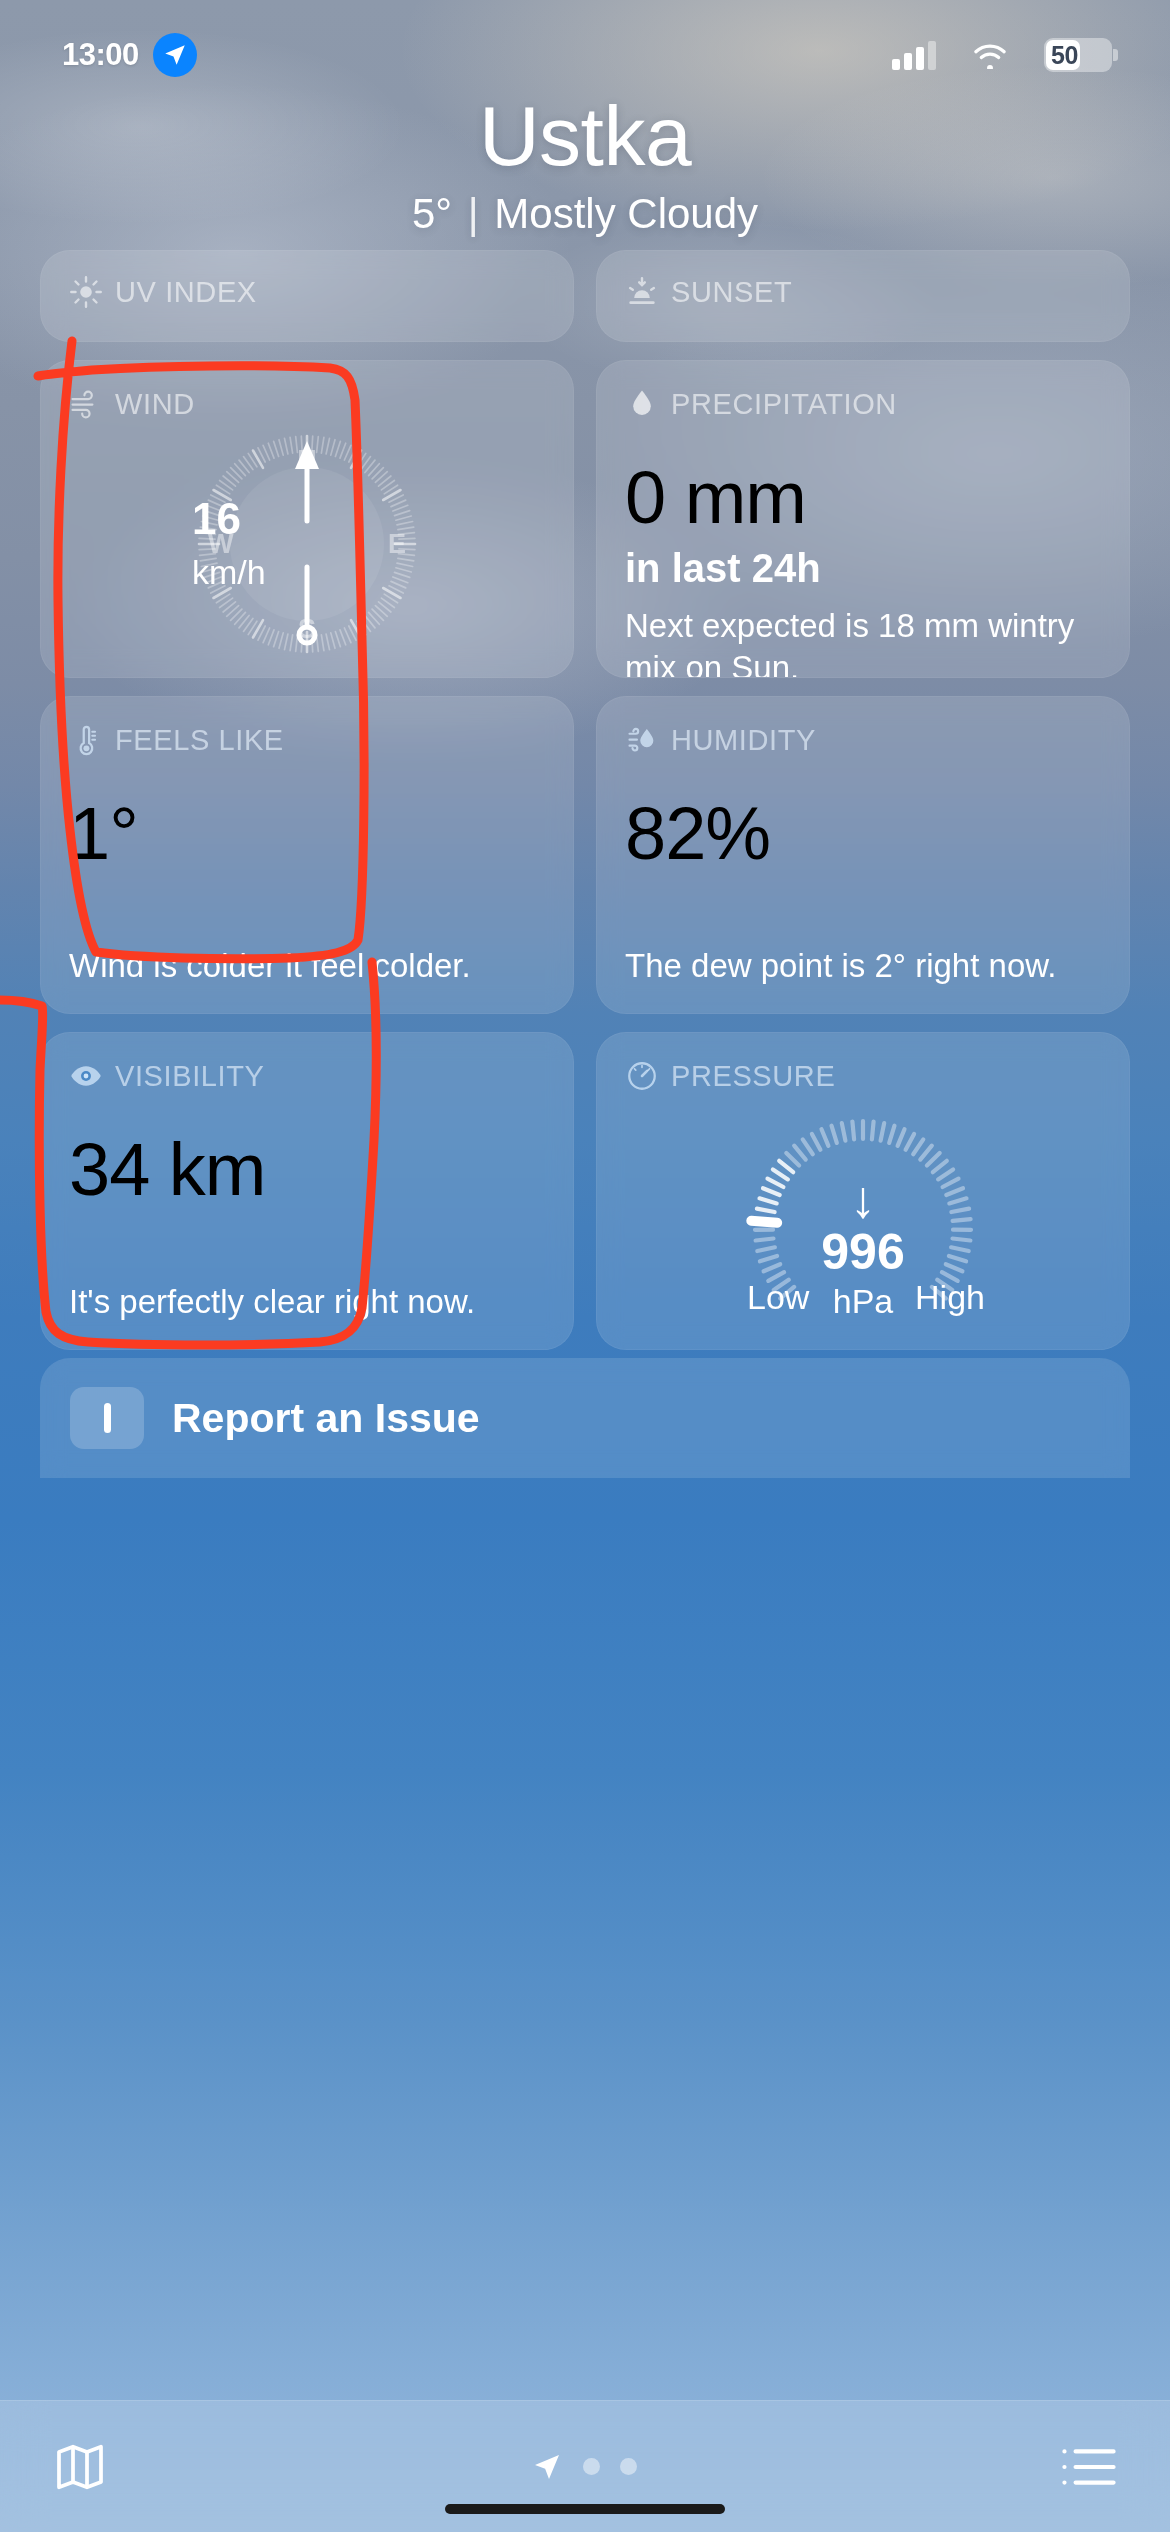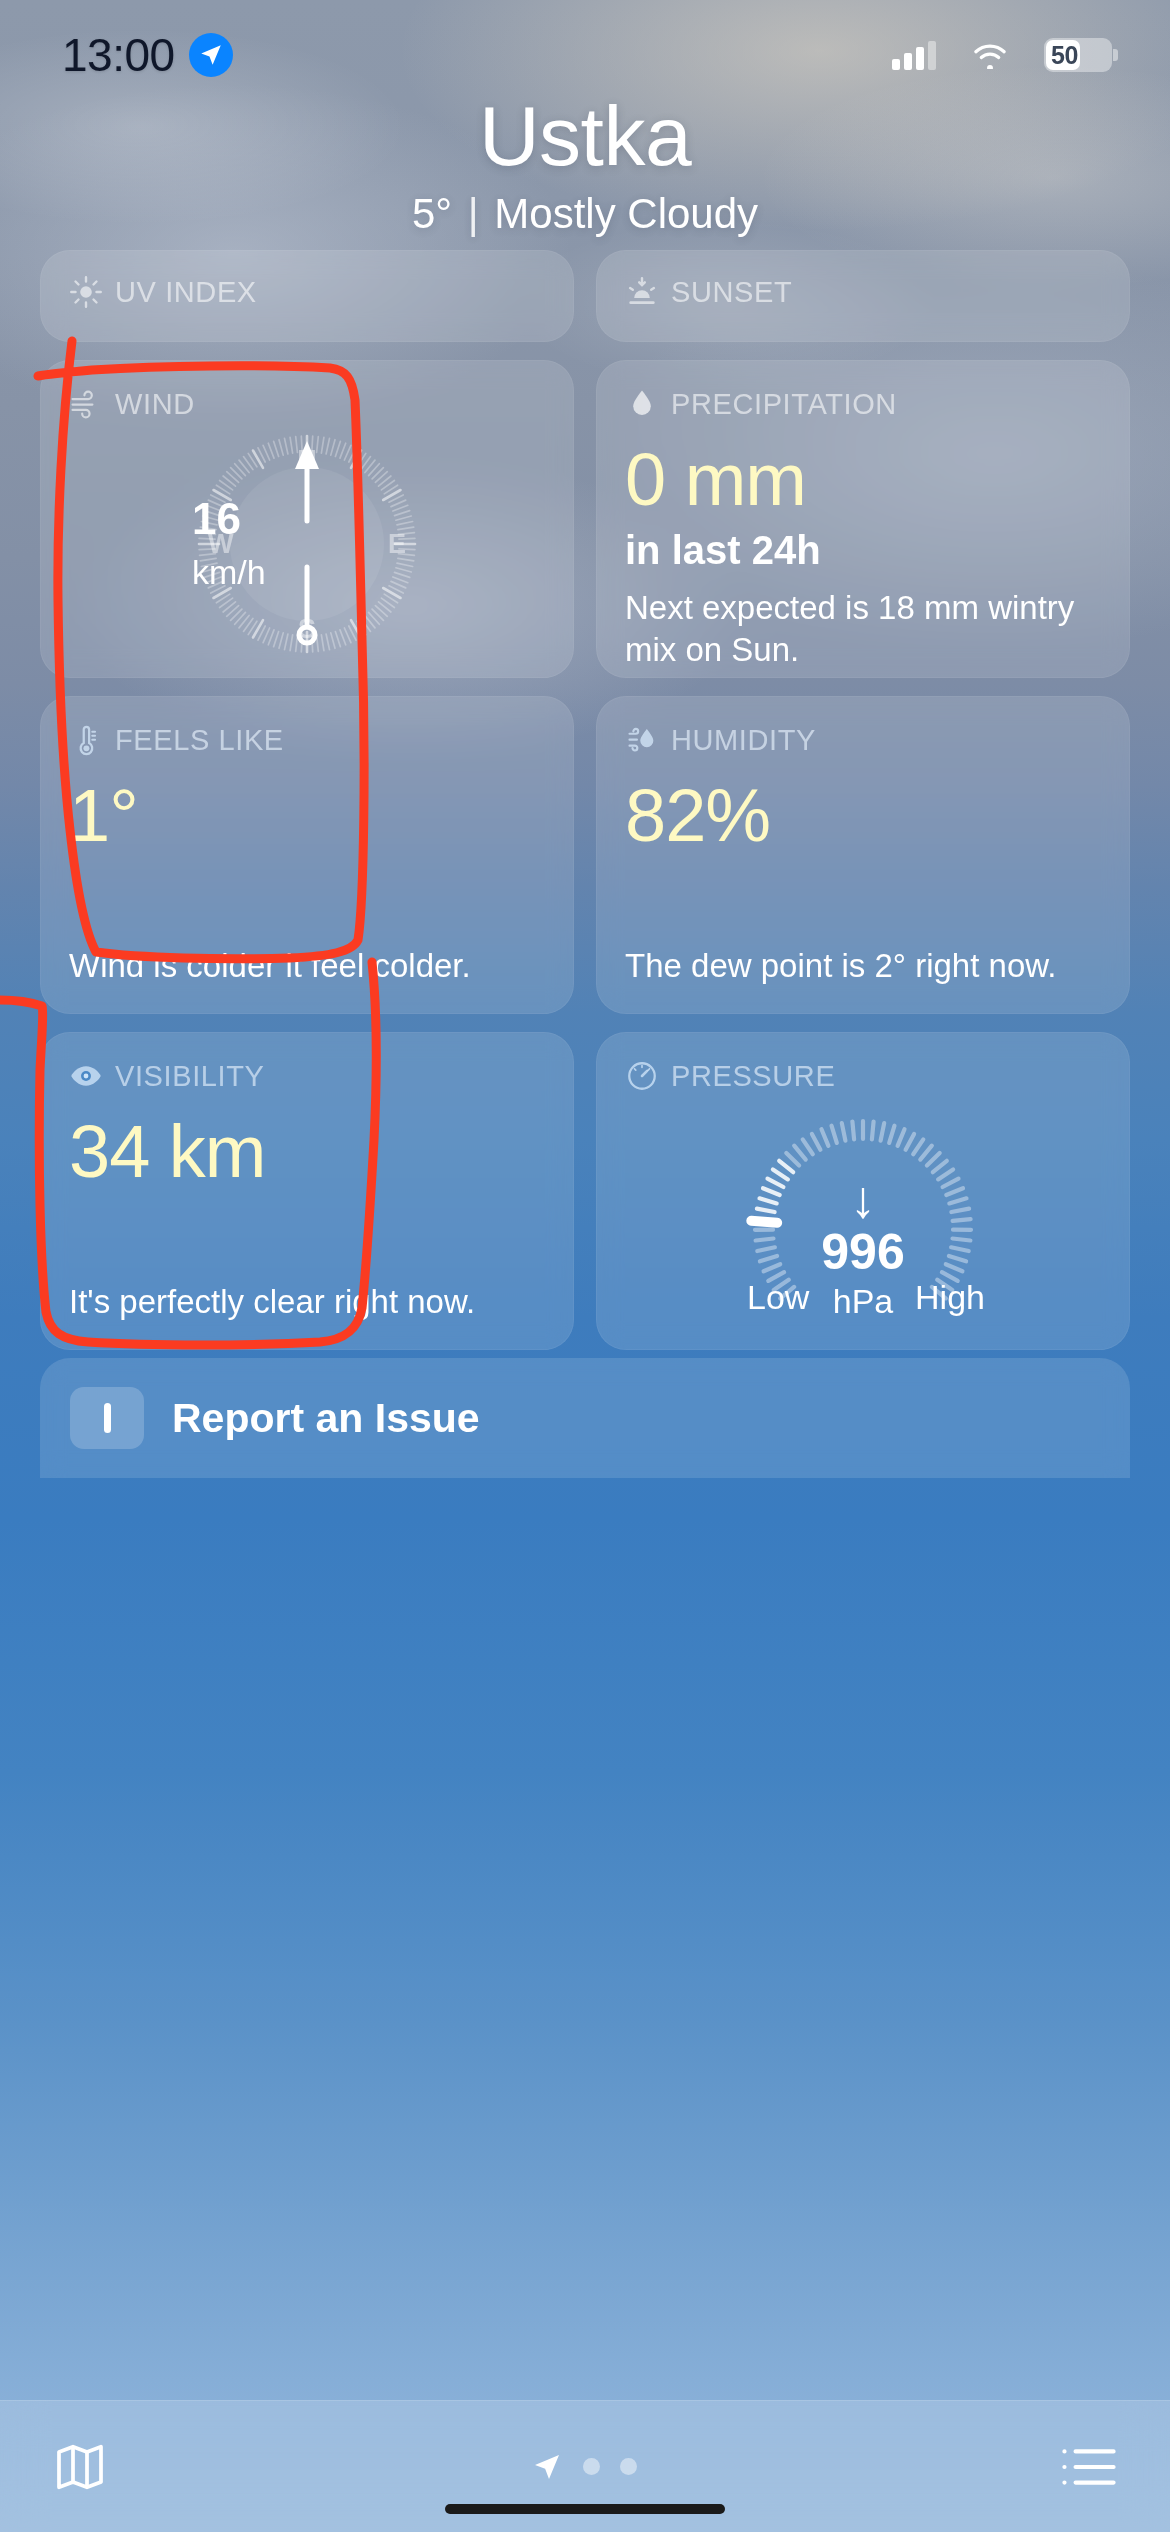--- a/index.html
+++ b/index.html
@@ -48,21 +48,21 @@
 
   
   .statusbar {
     position:absolute; top:0; left:0; right:0; height:110px;
     display:flex; align-items:center; justify-content:space-between;
     padding:0 58px 0 62px;
     z-index:20;
   }
   .sb-left { display:flex; align-items:center; gap:14px; }
   .sb-time {
-    color:#0f172a; font-size:46px; font-weight:400; letter-spacing:-0.5px;
+    color:#ffffff; font-size:31px; font-weight:700; letter-spacing:-0.5px;
     text-shadow:0 1px 3px rgba(0,0,0,.14);
   }
   .loc-pill {
     width:44px; height:44px; border-radius:50%;
     background:#0a84ff; display:flex; align-items:center; justify-content:center;
   }
   .sb-right { display:flex; align-items:center; gap:35px; }
   .bars { display:flex; align-items:flex-end; gap:4px; height:30px; }
   .bars i { display:block; width:8px; background:#fff; border-radius:2px; }
   .bars i:nth-child(1){ height:11px; }
@@ -123,22 +123,22 @@
   .card-head {
     display:flex; align-items:center; gap:12px;
     color:rgba(255,255,255,.58);
     font-size:29px; font-weight:500; letter-spacing:0.6px;
     text-transform:uppercase; white-space:nowrap;
   }
   .card.blue .card-head { color:rgba(235,245,255,.62); }
   .card-head .ic { width:34px; height:34px; flex:0 0 34px; display:block; }
 
   .big-val {
-    color:#fef9c3; font-size:74px; font-weight:300; line-height:1;
-    margin-top:22px; letter-spacing:-1px;
+    color:#000000; font-size:74px; font-weight:300; line-height:1;
+    margin-top:40px; letter-spacing:-1px;
   }
   .sub-val {
     color:#fff; font-size:40px; font-weight:600; line-height:1.15; margin-top:10px;
   }
   .note {
     color:#fff; font-size:33px; font-weight:400; line-height:1.26; margin-top:14px;
   }
   .note.bottomed { position:absolute; left:28px; right:26px; bottom:26px; margin:0; }
 
   

